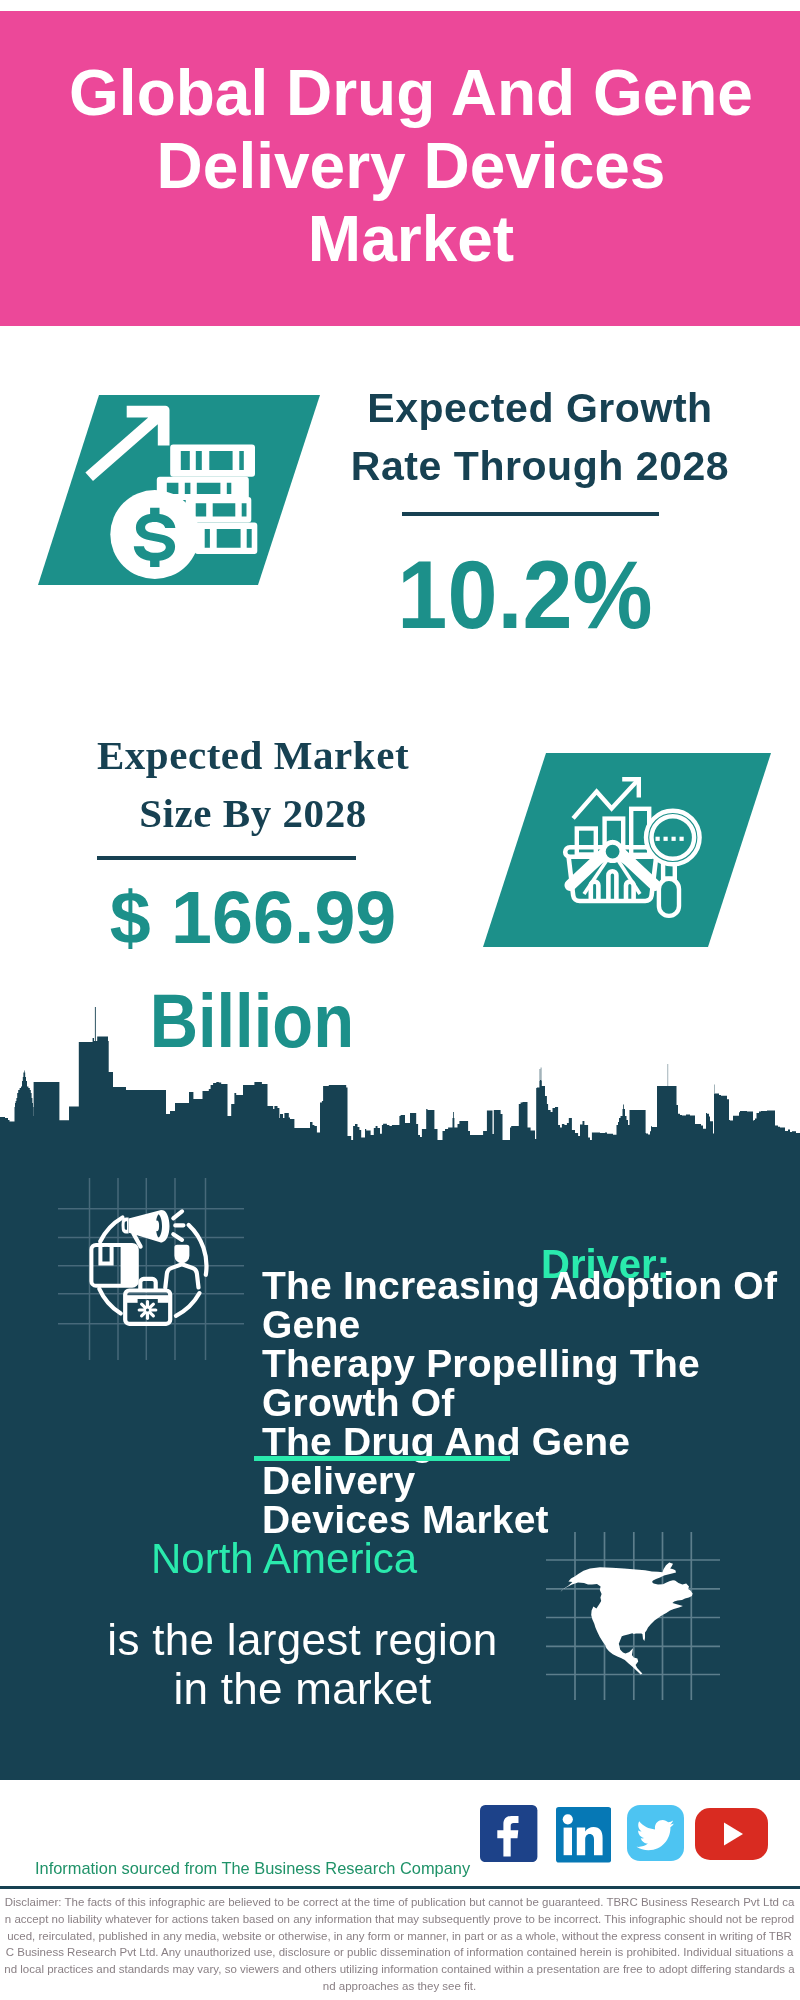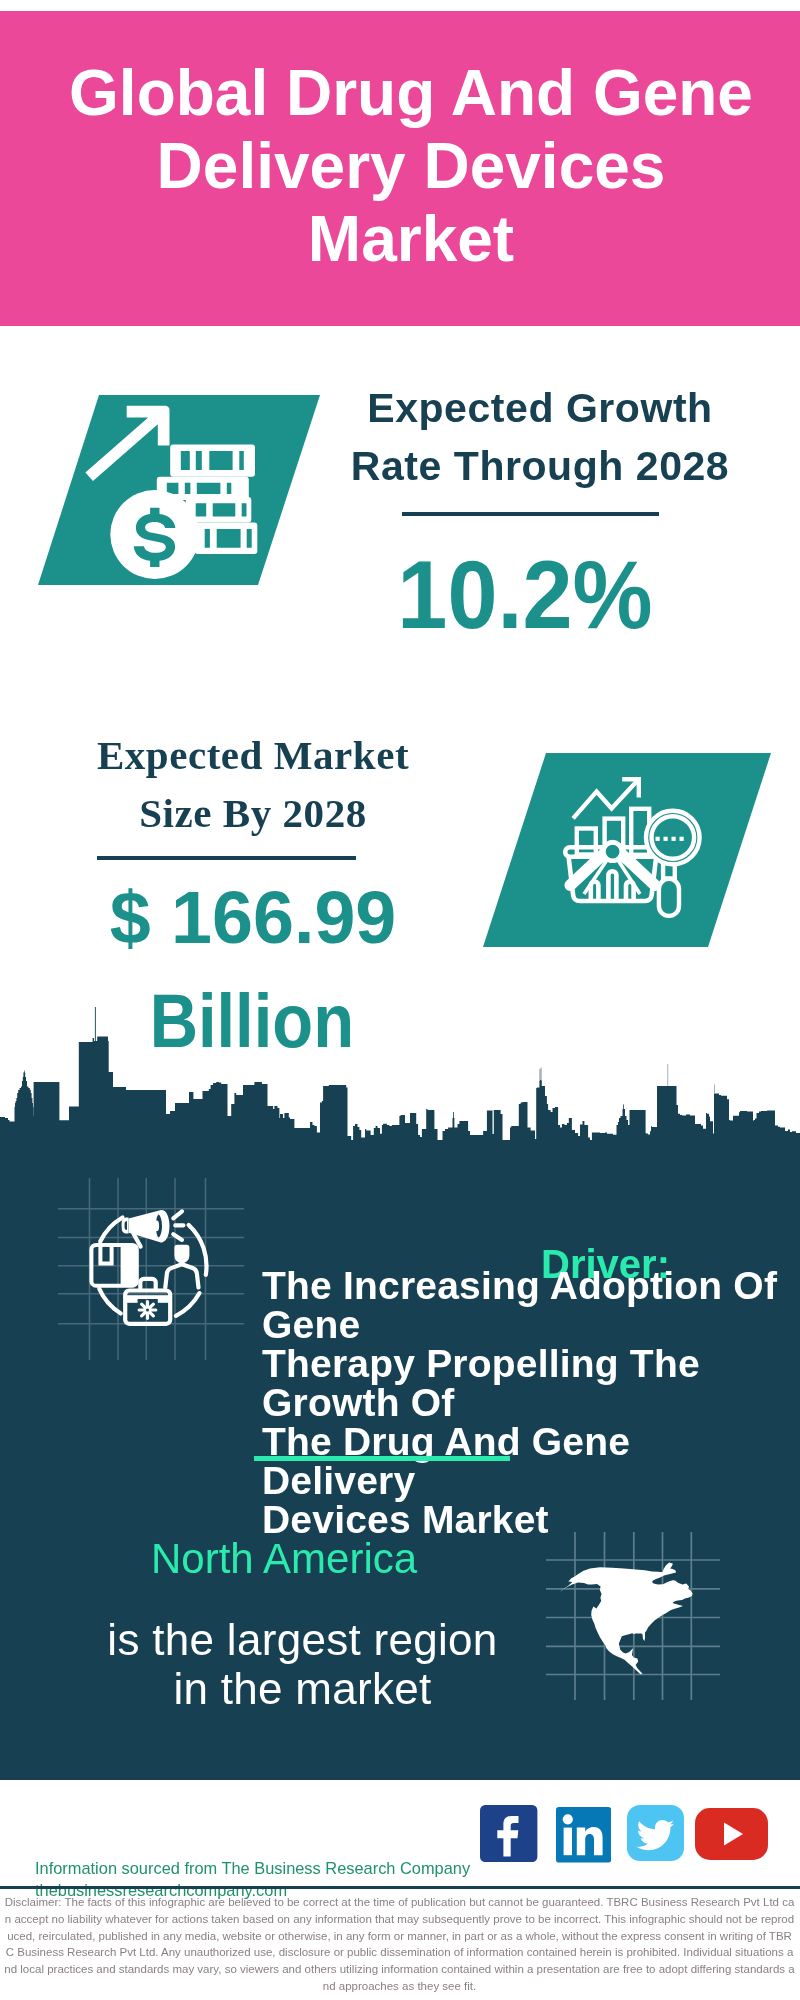--- a/index.html
+++ b/index.html
@@ -229,21 +229,20 @@
     </g>
     <path d="M583.5 1570.8 L590.0 1568.6 L600.0 1567.3 L612.0 1567.8 L624.0 1568.4 L636.0 1569.4 L645.0 1570.2 L652.0 1571.4 L658.0 1571.8 L662.5 1572.3 L663.5 1569.2 L666.0 1565.2 L669.3 1562.6 L673.0 1563.8 L671.6 1566.4 L670.2 1568.6 L673.2 1569.2 L675.4 1570.2 L676.0 1572.4 L672.0 1573.6 L668.0 1574.4 L664.0 1575.4 L660.0 1577.4 L656.0 1579.0 L653.0 1580.6 L652.0 1582.0 L653.6 1583.6 L658.0 1584.4 L663.0 1584.2 L666.5 1582.6 L670.0 1581.0 L673.0 1580.2 L675.0 1580.4 L678.5 1583.0 L682.4 1584.4 L686.2 1583.6 L689.0 1586.6 L688.2 1588.9 L690.5 1590.4 L692.6 1593.4 L691.9 1596.0 L688.9 1597.5 L685.0 1598.6 L682.0 1600.1 L677.6 1600.5 L674.2 1601.6 L672.4 1603.1 L677.6 1604.6 L682.9 1606.1 L679.0 1607.6 L673.8 1609.0 L670.0 1610.6 L666.3 1612.9 L662.5 1615.0 L658.8 1617.4 L654.5 1620.4 L651.0 1624.0 L648.0 1627.6 L646.5 1630.4 L645.0 1632.5 L645.0 1638.0 L644.4 1641.1 L643.0 1639.0 L642.4 1634.0 L641.3 1633.6 L636.0 1633.6 L633.8 1634.0 L632.3 1633.3 L628.0 1634.6 L624.0 1635.6 L621.8 1636.3 L618.8 1643.8 L620.3 1649.8 L623.0 1652.4 L625.5 1653.4 L629.3 1652.0 L631.5 1649.8 L633.0 1648.3 L632.4 1652.0 L631.9 1655.0 L633.8 1657.6 L637.4 1658.4 L638.2 1661.6 L635.6 1665.0 L637.2 1668.0 L640.4 1671.4 L642.4 1673.4 L640.6 1674.4 L638.0 1672.0 L634.8 1669.0 L632.2 1666.4 L628.6 1663.4 L624.8 1659.9 L621.0 1658.0 L617.3 1656.5 L612.8 1654.3 L609.0 1651.3 L606.4 1648.3 L605.3 1645.3 L602.6 1641.6 L599.8 1637.0 L597.6 1632.6 L595.6 1628.0 L594.2 1623.6 L592.4 1619.6 L591.2 1615.0 L591.6 1610.4 L593.4 1606.6 L596.4 1608.6 L599.4 1604.0 L601.2 1601.0 L600.4 1597.4 L601.6 1594.0 L599.8 1590.0 L600.6 1586.4 L597.0 1584.0 L592.0 1584.4 L588.0 1584.4 L584.0 1583.0 L578.0 1582.6 L572.0 1584.6 L567.0 1587.0 L562.0 1590.0 L560.4 1592.0 L564.0 1588.6 L568.6 1585.4 L572.4 1582.0 L568.4 1581.4 L571.0 1578.6 L575.0 1576.2 L579.0 1573.4 Z" fill="#fff"></path>
   </svg>
   <div class="na-h">North America</div>
   <div class="na-b">
     <div>is the largest region</div>
     <div>in the market</div>
   </div>
   <div class="foot">
     <div>Information sourced from The Business Research Company</div>
-    <div>thebusinessresearchcompany.com</div>
   </div>
 
   <div class="socials">
     <a class="soc fb">
       <svg viewBox="0 0 57.4 57.1" width="57.4" height="57.1">
           <rect x="0" y="0" width="57.4" height="57.1" rx="5.2" fill="#1d4289"></rect>
       <path d="M23.4 51.4V33.2h-6.1v-8h6.1v-6.3c0-5.2 3.3-7.9 8-7.9h7.1v7.1h-4.9c-1.9 0-2.9.9-2.9 2.8v4.3h7.6l-.8 8h-6.8v18.2z" fill="#fff"></path>
         </svg>
     </a>
     <a class="soc li">

